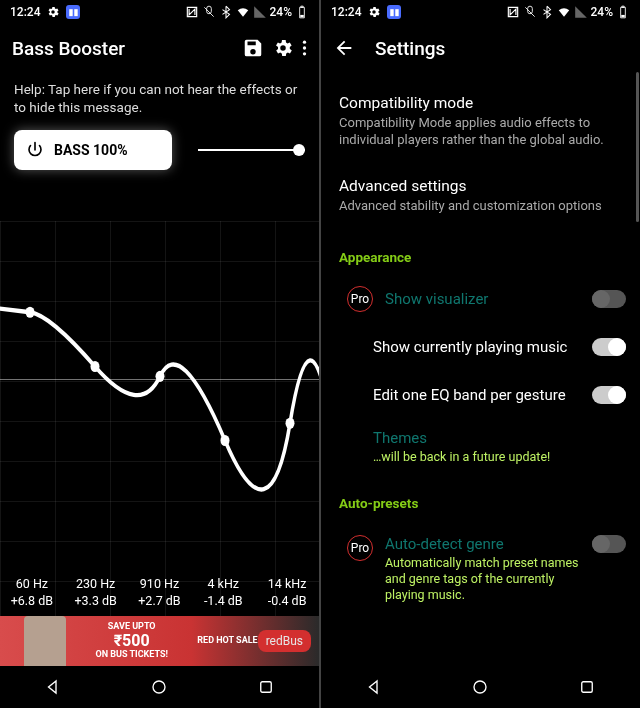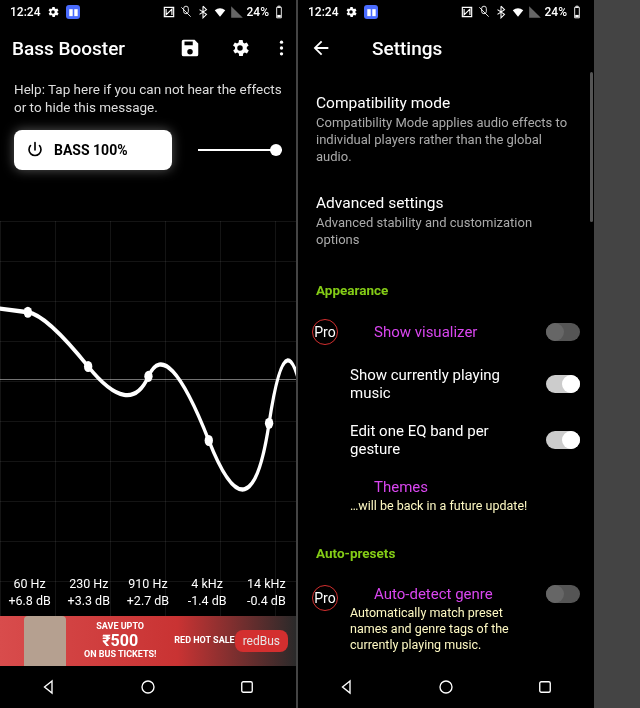--- a/index.html
+++ b/index.html
@@ -6,21 +6,21 @@
   body {
     background: #444;
     font-family: -apple-system, Roboto, sans-serif;
     width: 640px;
     height: 708px;
     display: flex;
     gap: 2px;
     overflow: hidden;
   }
   .screen {
-    width: 296px;
+    width: 319px;
     height: 708px;
     background: #000;
     color: #fff;
     position: relative;
     overflow: hidden;
     display: flex;
     flex-direction: column;
   }
   
   .statusbar {
@@ -35,21 +35,21 @@
   .statusbar .right { margin-left: auto; display: flex; align-items: center; gap: 3px; }
   .sb-app { width: 14px; height: 14px; background: #4a6cff; border-radius: 3px; display:flex; align-items:center; justify-content:center; font-size:9px;}
   .sb-icon { width: 14px; height: 14px; fill: #fff; }
   .sb-icon.dim { fill: #666; }
   
   .appbar {
     height: 48px;
     display: flex;
     align-items: center;
     padding: 0 12px;
-    gap: 28px;
+    gap: 8px;
   }
   .appbar-title { font-size: 19px; font-weight: 500; flex: 1; }
   .appbar-icon { width: 22px; height: 22px; fill: #fff; }
   .appbar-back { width: 22px; height: 22px; fill: #fff; margin-right: 12px;}
   
   .help-text {
     font-size: 13.5px;
     color: #ddd;
     padding: 8px 14px 14px;
     line-height: 1.35;
@@ -175,26 +175,26 @@
     display: flex;
     align-items: center;
     padding: 10px 14px 10px 14px;
     gap: 12px;
     min-height: 48px;
   }
   .pro-badge {
     width: 26px; height: 26px; border: 1.5px solid #d32f2f;
     border-radius: 50%;
     display: flex; align-items: center; justify-content: center;
-    font-size: 14px; color: #fff; flex-shrink: 0;
+    font-size: 12px; color: #fff; flex-shrink: 0; margin-left: 12px;
   }
   .pro-spacer { width: 26px; flex-shrink:0; }
   .toggle-label { flex: 1; font-size: 15px; }
-  .toggle-label.dim { color: #d946ef; margin-left: 24px; }
-  .toggle-sub { font-size: 12.5px; color: #fef9c3; line-height:1.3; margin-top:2px;}
+  .toggle-label.dim { color: #0f766e; }
+  .toggle-sub { font-size: 12.5px; color: #bef264; line-height:1.3; margin-top:2px;}
   .switch {
     width: 34px; height: 18px; border-radius: 10px;
     background: #555; position: relative; flex-shrink: 0;
   }
   .switch::after {
     content: ''; position: absolute; width: 18px; height: 18px;
     border-radius: 50%; background: #888; left: 0; top: 0;
   }
   .switch.on { background: #ccc; }
   .switch.on::after { background: #fff; left: auto; right: 0; }

